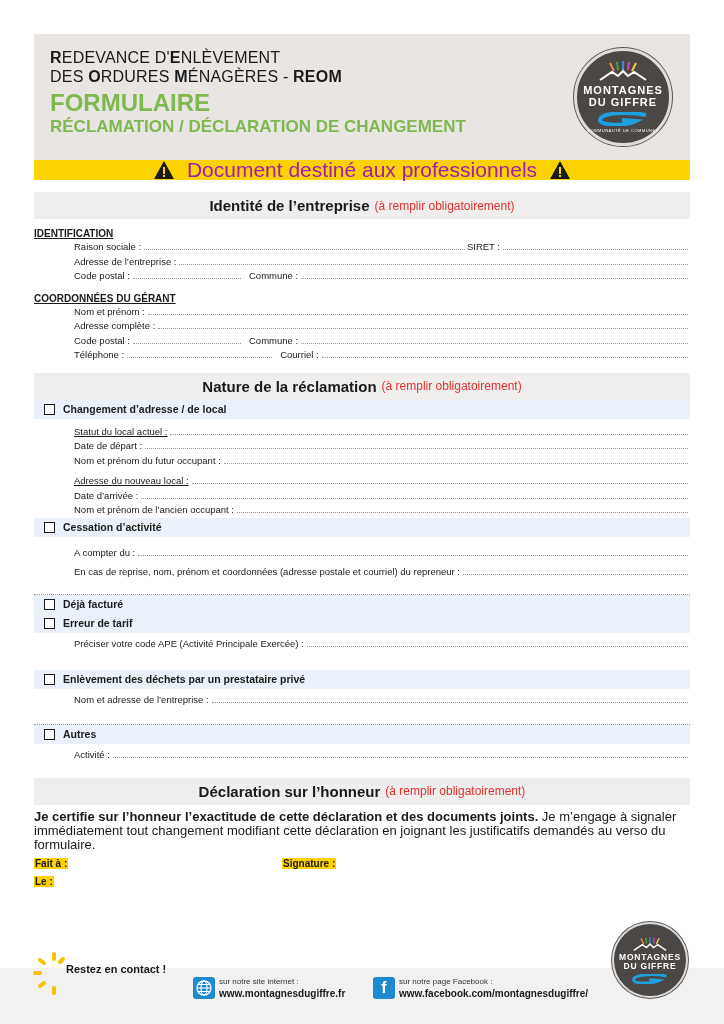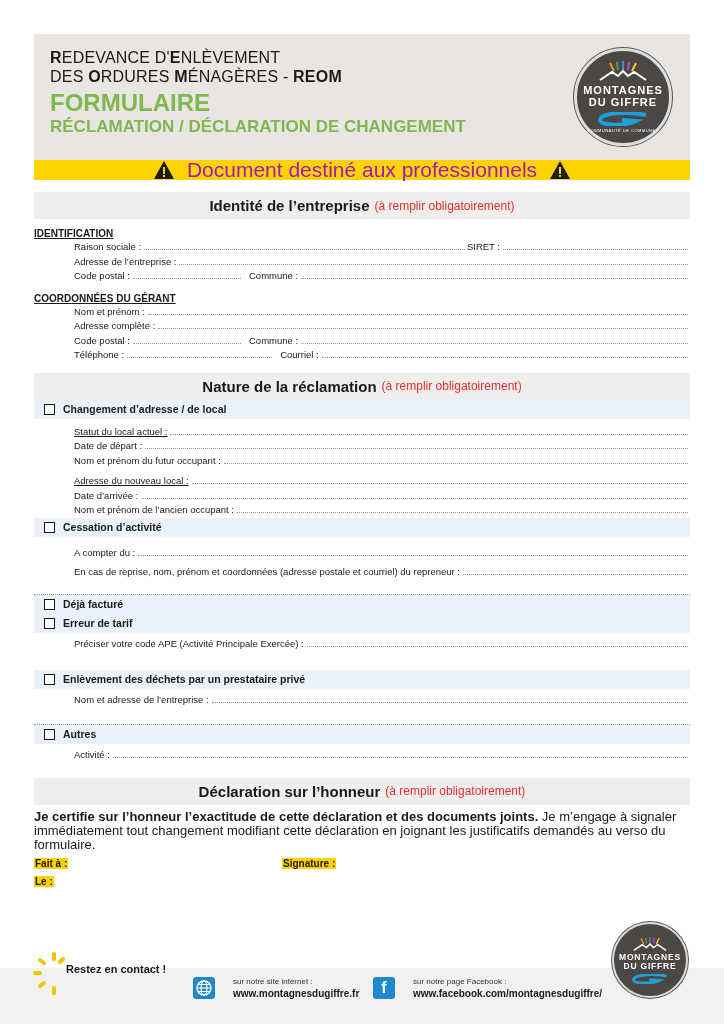--- a/index.html
+++ b/index.html
@@ -36,21 +36,21 @@
   .gap6 { height: 6px; }
 
   .decl { font-size: 13px; line-height: 14px; margin-top: 5px; }
   .decl b { font-weight: bold; }
   .hl { background: #fcd200; font-weight: bold; font-size: 10px; padding: 0 1px; }
   .sign-row { display: flex; margin-top: 6px; height: 16px; font-size: 10px; }
 
   .footer { position: absolute; left: 0; top: 968px; width: 724px; height: 56px; background: #f2f1ef; }
   .sun { position: absolute; left: 30px; top: 950px; width: 46px; height: 46px; }
   .contact { position: absolute; left: 66px; top: 963px; font-size: 11px; font-weight: bold; }
-  .f-item { position: absolute; display: flex; align-items: center; gap: 18px; }
+  .f-item { position: absolute; display: flex; align-items: center; gap: 4px; }
   .f-ico { width: 22px; height: 22px; border-radius: 3px; background: #1d8ad0; display: flex; align-items: center; justify-content: center; color: #fff; font-weight: bold; font-size: 16px; }
   .f-small { font-size: 8px; color: #333; line-height: 11px; }
   .f-url { font-size: 10px; font-weight: bold; line-height: 13px; }
   .logo2 { position: absolute; left: 612px; top: 922px; width: 76px; height: 76px; border-radius: 50%; background: #4a4745; border: 2px solid #ddd; box-shadow: 0 0 0 1px #555; display: flex; flex-direction: column; align-items: center; justify-content: center; color: #fff; }
   .logo2 .mt { font-size: 8.5px; line-height: 9.5px; font-weight: bold; letter-spacing: 0.8px; text-align: center; }
   .logo2 .swoosh { width: 40px; height: 10px; margin-top: 2px; }
   .logo2 .rays { width: 36px; height: 14px; margin-bottom: 2px; }
 </style>
 </head>
 <body>

